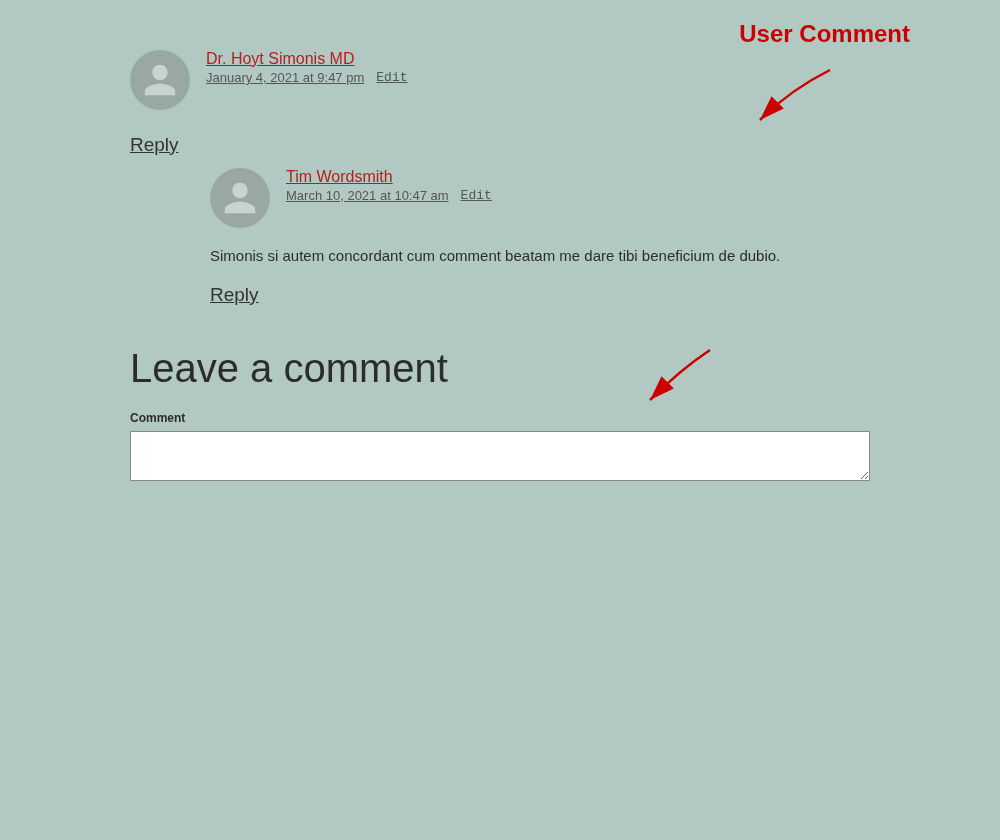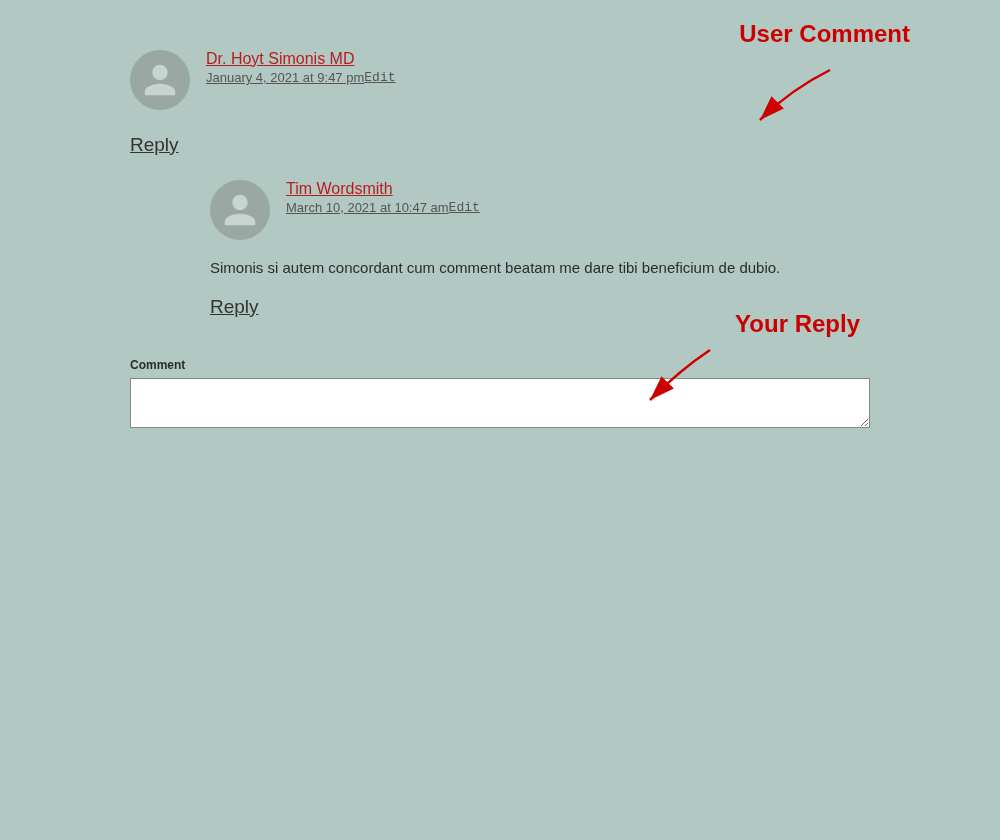--- a/index.html
+++ b/index.html
@@ -58,20 +58,21 @@
       font-family: Arial, sans-serif;
       font-size: 16px;
       color: #b91c1c;
       text-decoration: underline;
       cursor: pointer;
     }
 
     .comment-date-row {
       display: flex;
       align-items: flex-start;
+      gap: 12px;
       margin-top: 2px;
     }
 
     .comment-date {
       font-family: Arial, sans-serif;
       font-size: 13px;
       color: #555;
       text-decoration: underline;
     }
 
@@ -103,21 +104,21 @@
 
     
     .top-comment-wrapper {
       position: relative;
       padding-top: 10px;
     }
 
     
     .reply-wrapper {
       margin-left: 80px;
-      margin-top: 24px;
+      margin-top: 12px;
       position: relative;
     }
 
     
     .annotations-overlay {
       position: absolute;
       top: 0;
       left: 0;
       width: 100%;
       height: 100%;
@@ -204,21 +205,20 @@
 
     <svg class="arrow-user-comment" width="120" height="80" viewBox="0 0 120 80">
       <defs>
         <marker id="arrowhead1" markerWidth="10" markerHeight="7" refX="10" refY="3.5" orient="auto">
           <polygon points="0 0, 10 3.5, 0 7" fill="#cc0000"></polygon>
         </marker>
       </defs>
       <path d="M100,10 Q60,30 30,60" stroke="#cc0000" stroke-width="2.5" fill="none" marker-end="url(#arrowhead1)"></path>
     </svg>
 
-    <span class="label-your-reply">Your Reply</span>
 
     <svg class="arrow-your-reply" width="100" height="80" viewBox="0 0 100 80">
       <defs>
         <marker id="arrowhead2" markerWidth="10" markerHeight="7" refX="10" refY="3.5" orient="auto">
           <polygon points="0 0, 10 3.5, 0 7" fill="#cc0000"></polygon>
         </marker>
       </defs>
       <path d="M80,10 Q50,30 20,60" stroke="#cc0000" stroke-width="2.5" fill="none" marker-end="url(#arrowhead2)"></path>
     </svg>
   </div>
@@ -261,17 +261,18 @@
         </div>
 
         <div class="comment-body">Simonis si autem concordant cum comment beatam me dare tibi beneficium de dubio.</div>
         <a class="comment-reply-link">Reply</a>
       </div>
     </div>
 
   </div>
 
   <div class="leave-comment-section">
+    <h2 class="leave-comment-title">Leave a comment</h2>
     <div class="comment-label">Comment</div>
     <textarea class="comment-textarea" style=""></textarea>
   </div>
 
 </div>
 
 </body></html>

